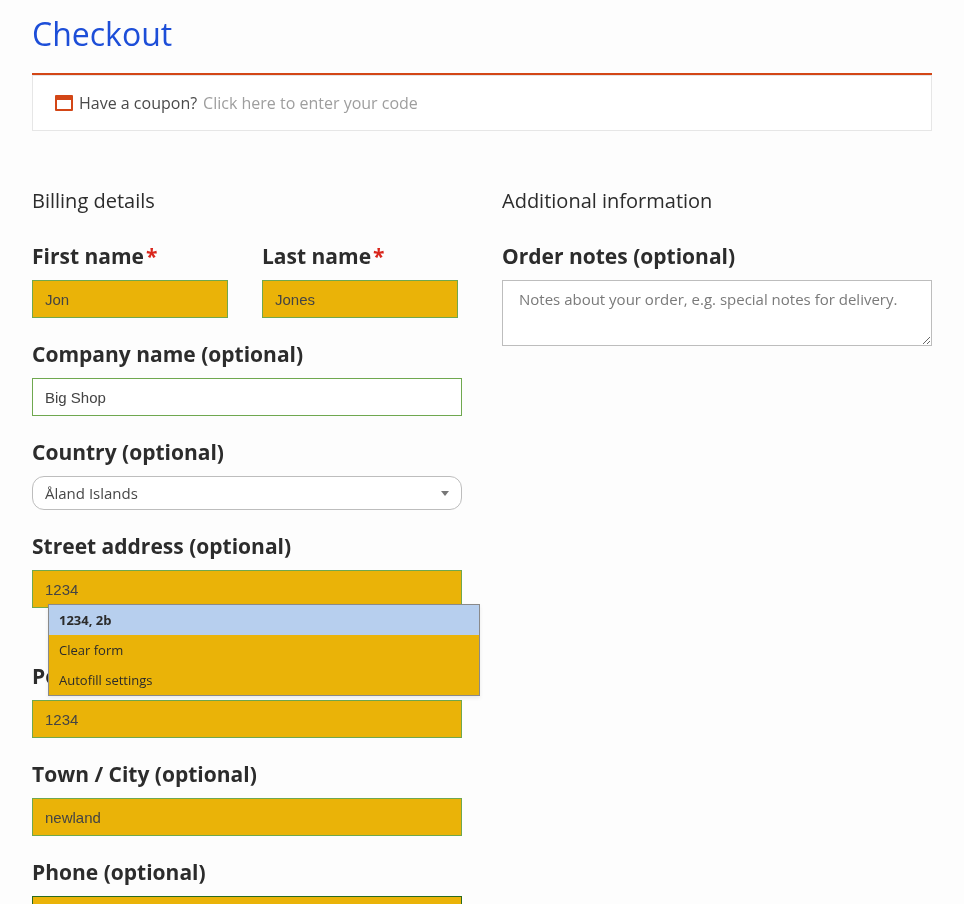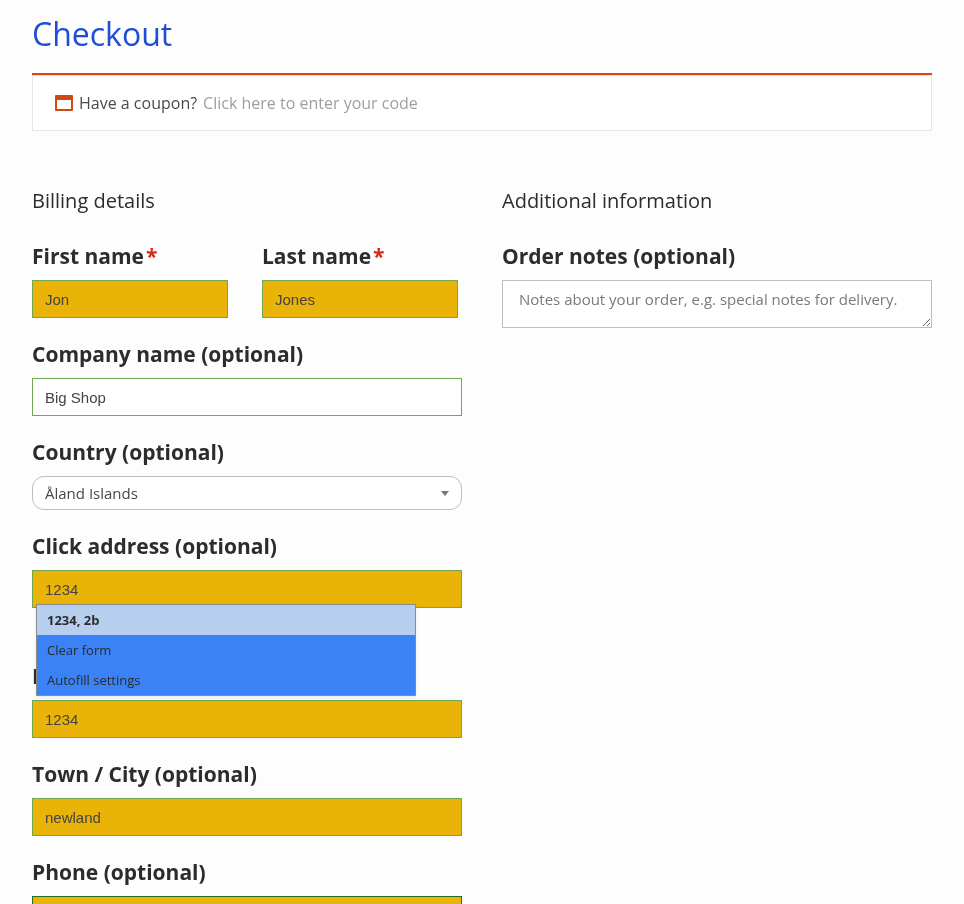--- a/index.html
+++ b/index.html
@@ -95,42 +95,42 @@
   }
   .caret {
     width: 0; height: 0;
     border-left: 4px solid transparent;
     border-right: 4px solid transparent;
     border-top: 5px solid #777;
   }
 
   .autofill-popup {
     position: absolute;
-    left: 4px;
+    left: 16px;
     top: 72px;
-    width: 380px;
-    background: #3b82f6;
+    width: 432px;
+    background: #eab308;
     border: 1px solid #8a8a8a;
     font-size: 13px;
     color: #2b2b2b;
     z-index: 10;
     box-shadow: 0 2px 4px rgba(0,0,0,.08);
   }
   .autofill-popup .row {
     padding: 6px 10px;
     cursor: pointer;
   }
   .autofill-popup .row.sel {
     background: #b7cfee;
     font-weight: 700;
   }
 
   textarea.notes {
     width: 100%;
-    height: 48px;
+    height: 66px;
     border: 1px solid #bdbdbd;
     padding: 8px 16px;
     font-size: 15px;
     font-family: inherit;
     color: #555;
     resize: both;
   }
   textarea.notes::placeholder { color: #7a7a7a; }
 </style>
 </head>
@@ -173,21 +173,21 @@
 
     <div class="field">
       <label class="fld-label">Country (optional)</label>
       <div class="select">
         <span>Åland Islands</span>
         <span class="caret"></span>
       </div>
     </div>
 
     <div class="field">
-      <label class="fld-label">Click address (optional)</label>
+      <label class="fld-label">Street address (optional)</label>
       <input class="text-input" type="text" value="1234" style="">
 
       <div class="autofill-popup">
         <div class="row sel">1234, 2b</div>
         <div class="row">Clear form</div>
         <div class="row">Autofill settings</div>
       </div>
     </div>
 
     <div class="field" style="margin-top:54px">

